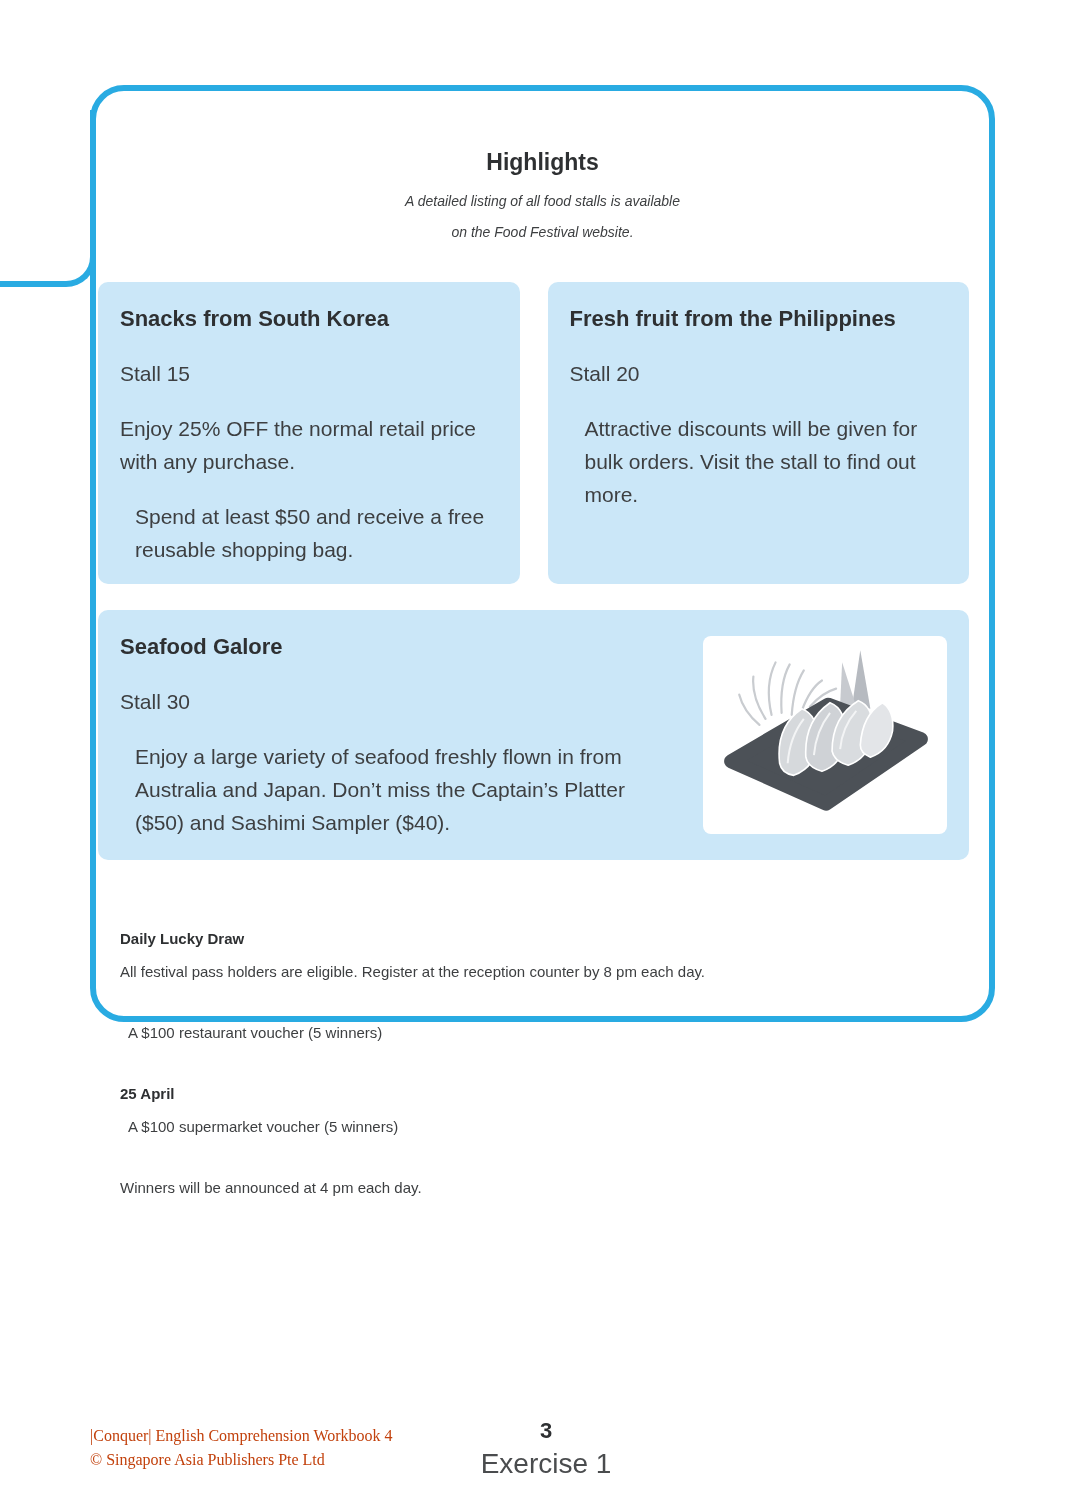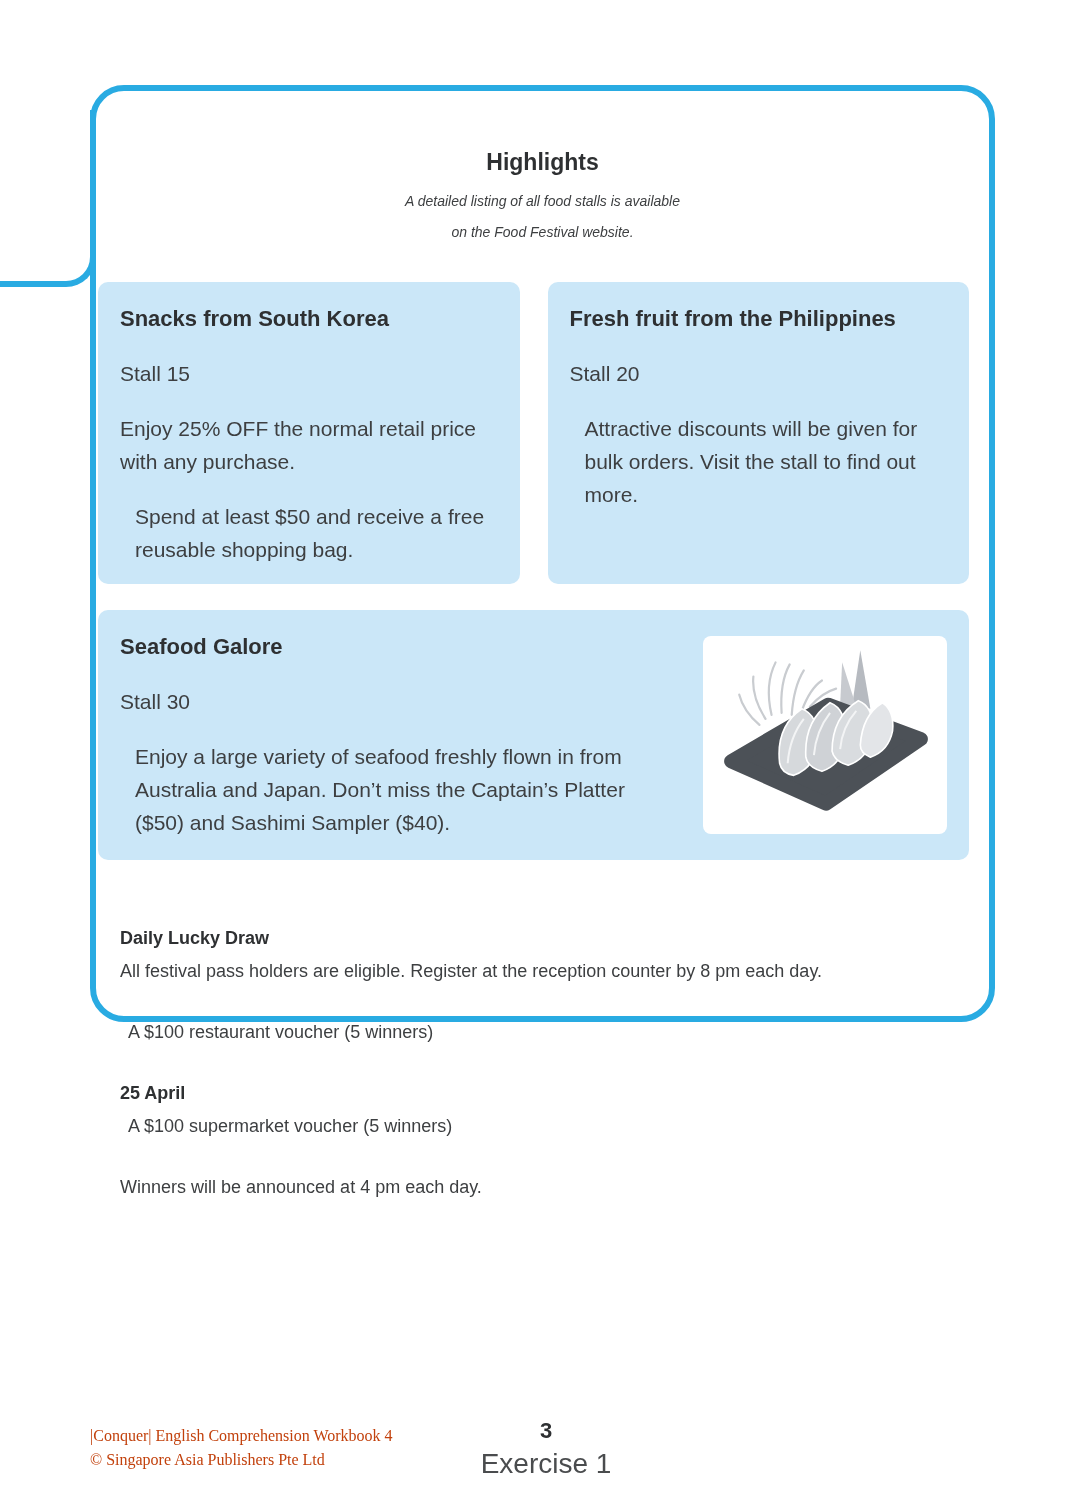--- a/index.html
+++ b/index.html
@@ -69,21 +69,21 @@
     border-radius:8px;
     flex:0 0 auto;
     align-self:flex-start;
     margin-top:6px;
     display:flex; align-items:center; justify-content:center;
     overflow:hidden;
   }
   .image-card svg { width:232px; height:186px; }
   .lucky {
     margin:62px 40px 0 24px;
-    font-size:18px;
+    font-size:15px;
     line-height:33px;
   }
   .lucky .lk-title { font-weight:bold; color:#2e3032; }
   .lucky .lk-intro { margin:0 0 28px 0; max-width:880px; }
   .lucky .lk-date { font-weight:bold; color:#2e3032; }
   .lucky .lk-prize { margin:0 0 28px 8px; }
   .lucky .lk-closing { }
   .footer {
     position:absolute;
     left:0; top:1418px;

